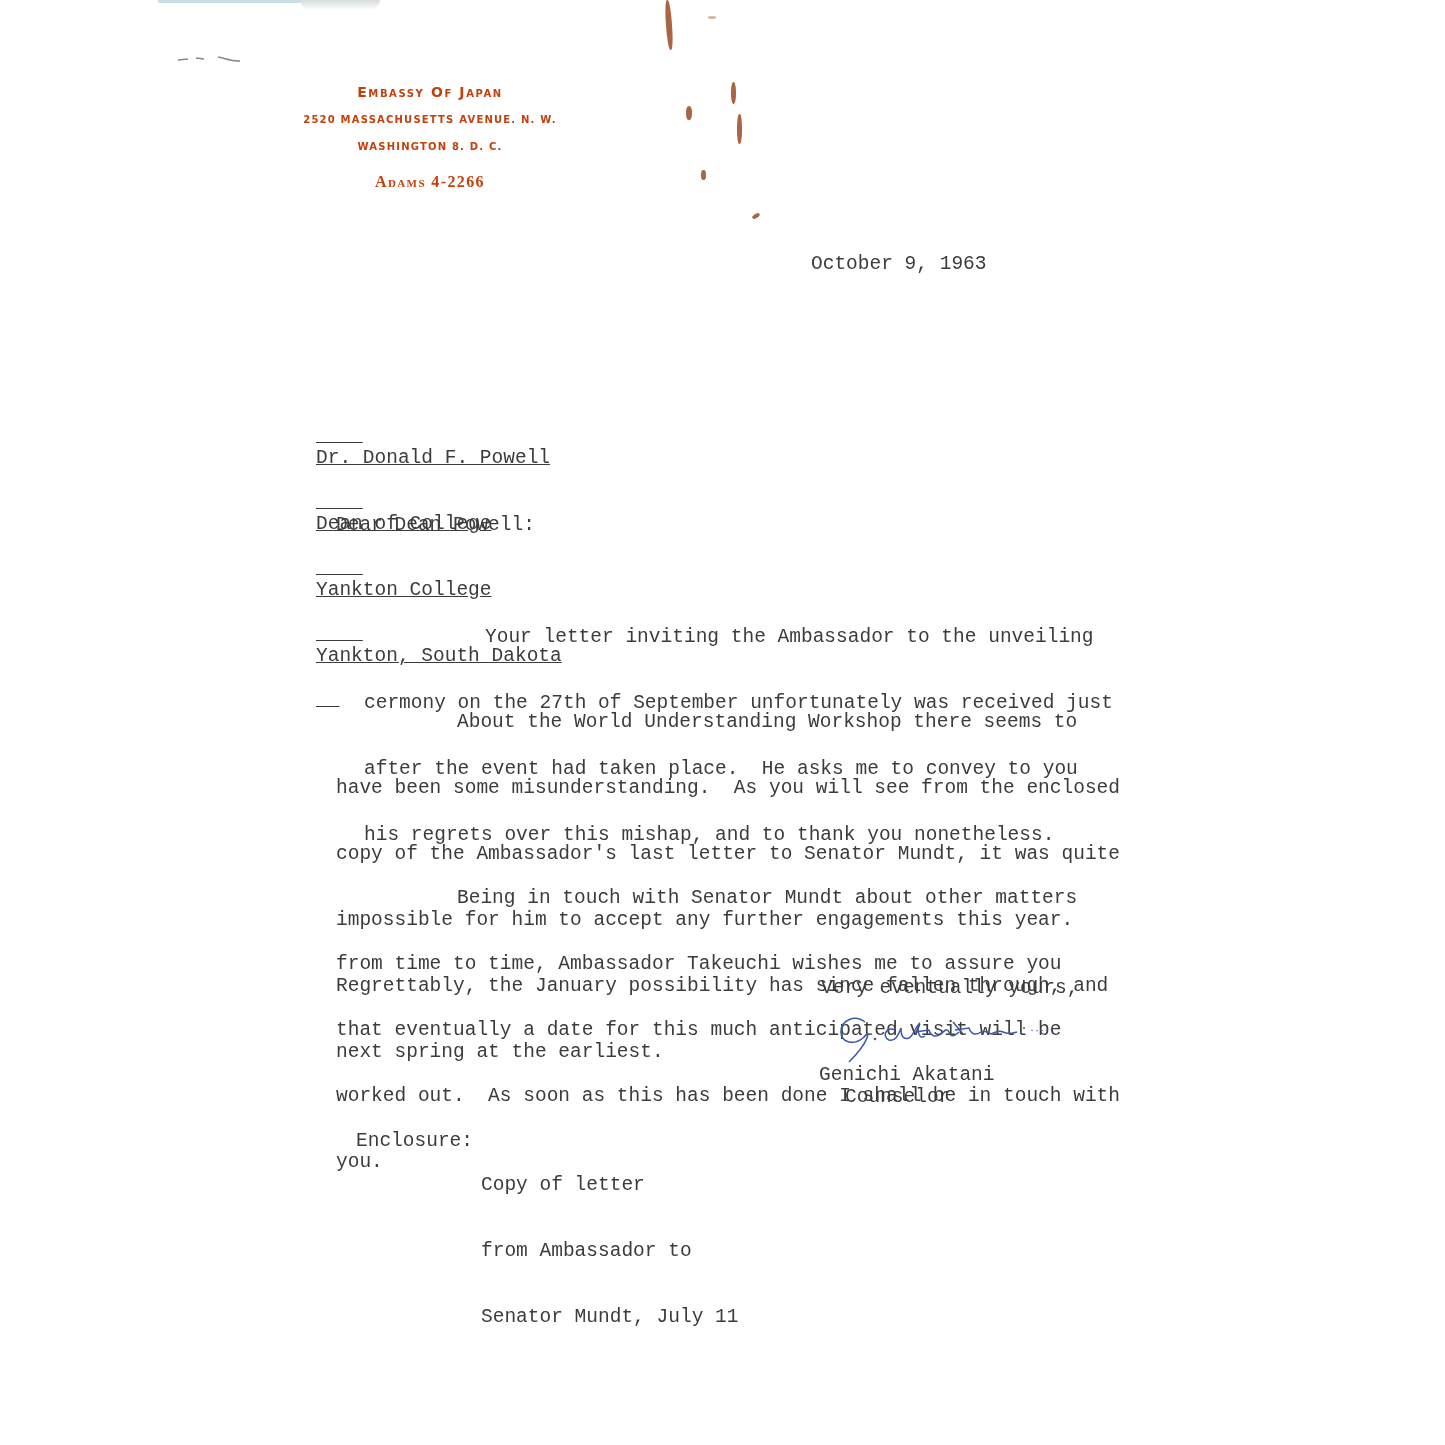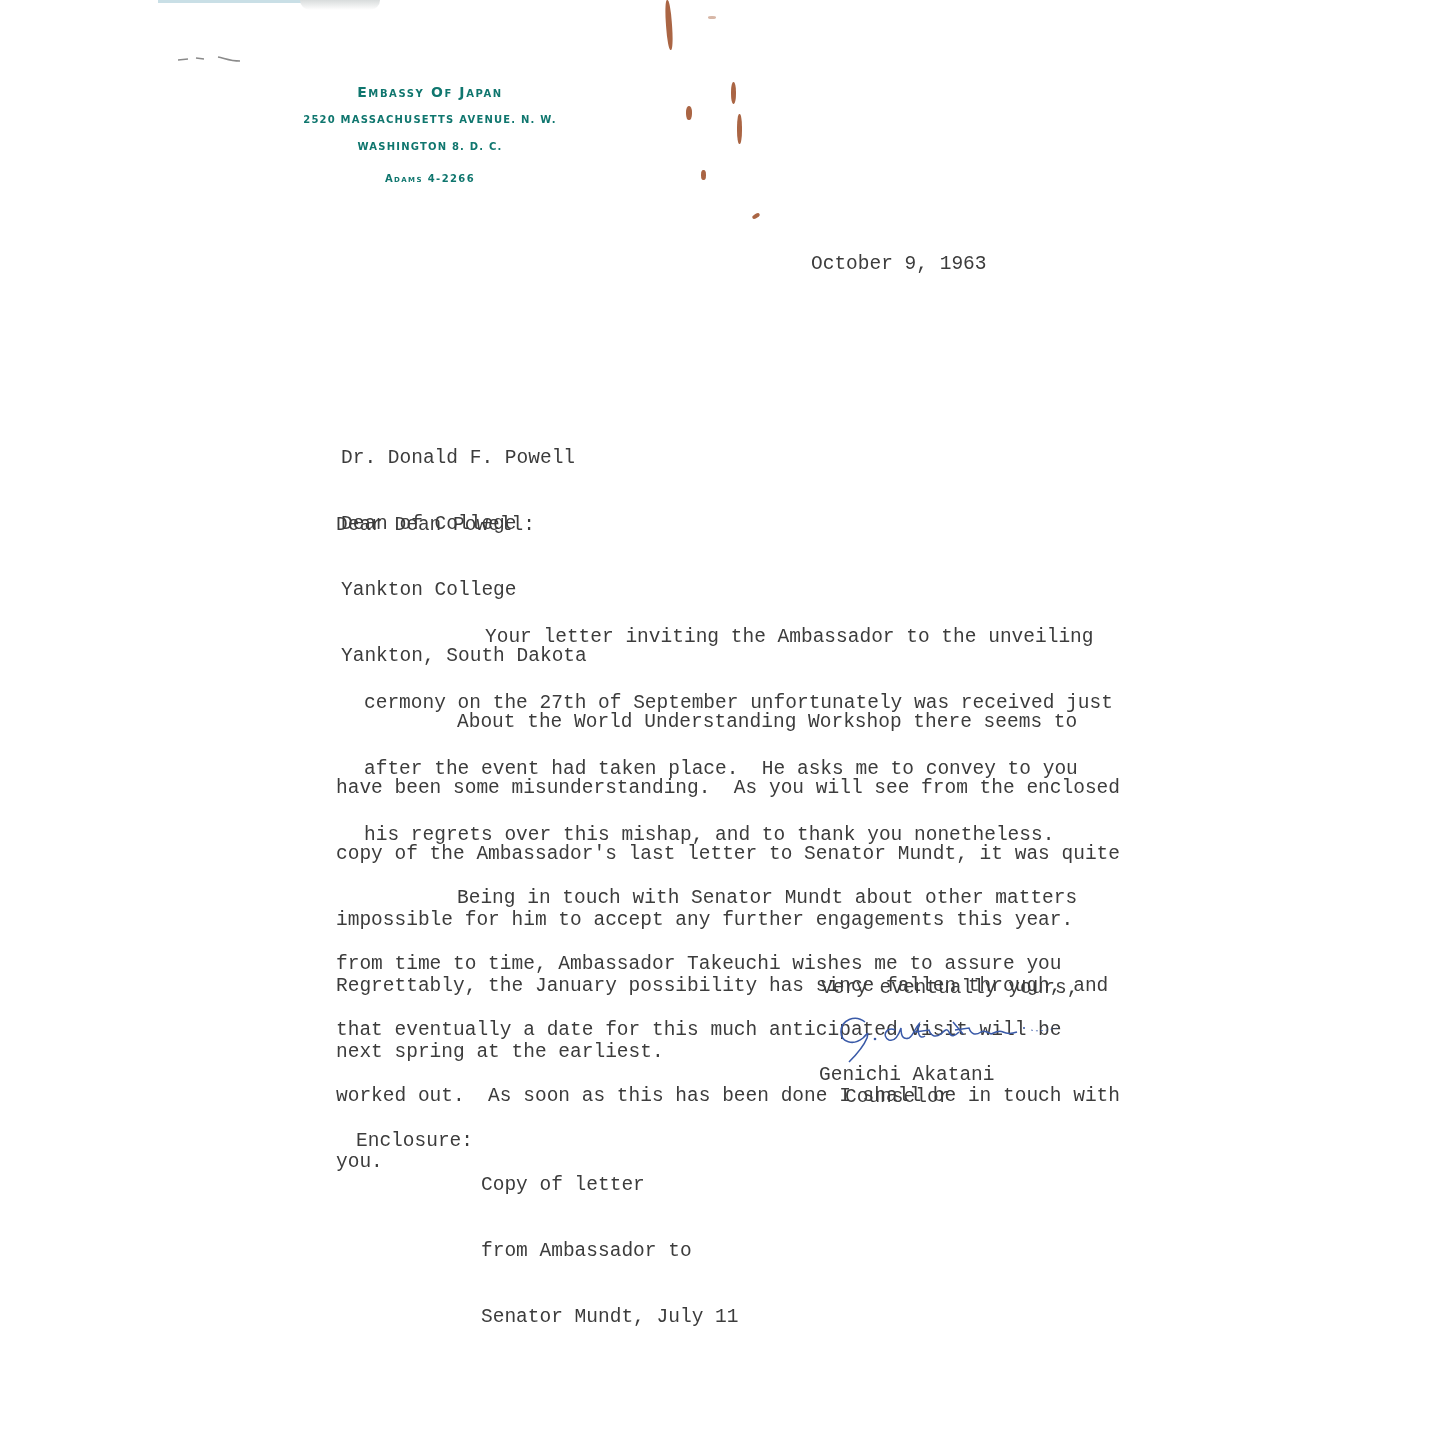--- a/index.html
+++ b/index.html
@@ -21,54 +21,55 @@
       background: #ffffff;
     }
     
     .letterhead {
       position: absolute;
       left: 280px;
       top: 82px;
       width: 300px;
       text-align: center;
       font-family: "DejaVu Sans", sans-serif;
-      color: #0f766e;
+      color: #c2410c;
     }
     .lh-name {
       font-size: 14px;
       letter-spacing: 1.6px;
       font-variant: small-caps;
       font-weight: 600;
       line-height: 20px;
     }
     .lh-line {
       font-size: 10px;
       letter-spacing: 1.2px;
       font-weight: 600;
       line-height: 19px;
       margin-top: 8px;
     }
     .lh-phone {
-      font-size: 10px;
+      font-size: 16px;
       letter-spacing: 1.4px;
       font-weight: 600;
       font-variant: small-caps;
       margin-top: 17px;
+      font-family: Liberation Serif, serif;
     }
     
     .tw {
       position: absolute;
       font-family: "Liberation Mono", "DejaVu Sans Mono", monospace;
       font-size: 19.5px;
       line-height: 22px;
       color: #3c3c3c;
       white-space: pre;
     }
     .date { left: 811px; top: 253px; }
-    .address { left: 341px; top: 403px; }
+    .address { left: 316px; top: 403px; text-decoration: underline; }
     .salutation { left: 336px; top: 514px; }
     .para { left: 336px; }
     .p1 { top: 582px; margin-left: 28px; }
     .p2 { top: 667px; }
     .p3 { top: 843px; }
     .closing { left: 821px; top: 977px; }
     .signer-name { left: 819px; top: 1064px; }
     .signer-title { left: 845px; top: 1086px; }
     .enc-label { left: 336px; top: 1130px; margin-left: 20px; }
     .enc-lines { left: 481px; top: 1130px; }

